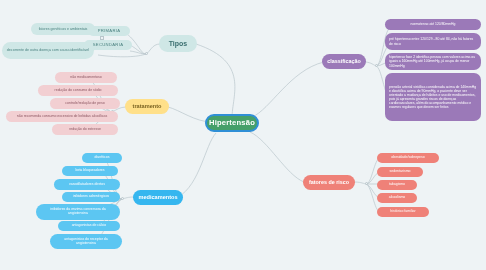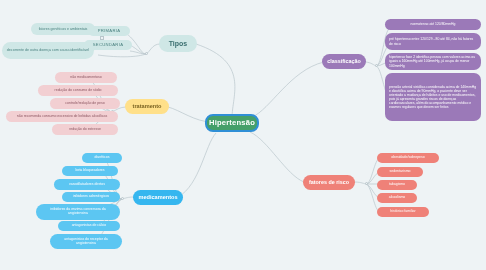--- a/index.html
+++ b/index.html
@@ -201,21 +201,21 @@
       <path d="M354,182 C360,182 362,183 366,184"></path>
 
       <path d="M366,184 C372,184 374,159 380,158"></path>
       <path d="M366,184 C372,184 374,173 380,172"></path>
       <path d="M366,184 C372,184 374,184 380,184"></path>
       <path d="M366,184 C372,186 374,197 380,198"></path>
       <path d="M366,184 C372,186 374,211 380,212"></path>
     </g>
   </svg>
 
-  <div class="node central" style="left:205px; top:114px; width:54px; height:18px;border-radius:8px;">Hipertensão</div>
+  <div class="node central" style="left:205px; top:114px; width:54px; height:18px;">Hipertensão</div>
 
   <div class="node teal-main" style="left:159px; top:35px; width:38px; height:17px;">Tipos</div>
 
   <div class="joint" style="left:145px; top:52px;"></div>
 
   <div class="node teal-cap" style="left:88px; top:26px; width:42px; height:10px;">PRIMÁRIA</div>
 
   <div class="node teal-cap" style="left:84px; top:40px; width:48px; height:10px;">SECUNDÁRIA</div>
 
   <div class="collapse-box" style="left:100px; top:36px;"></div>

